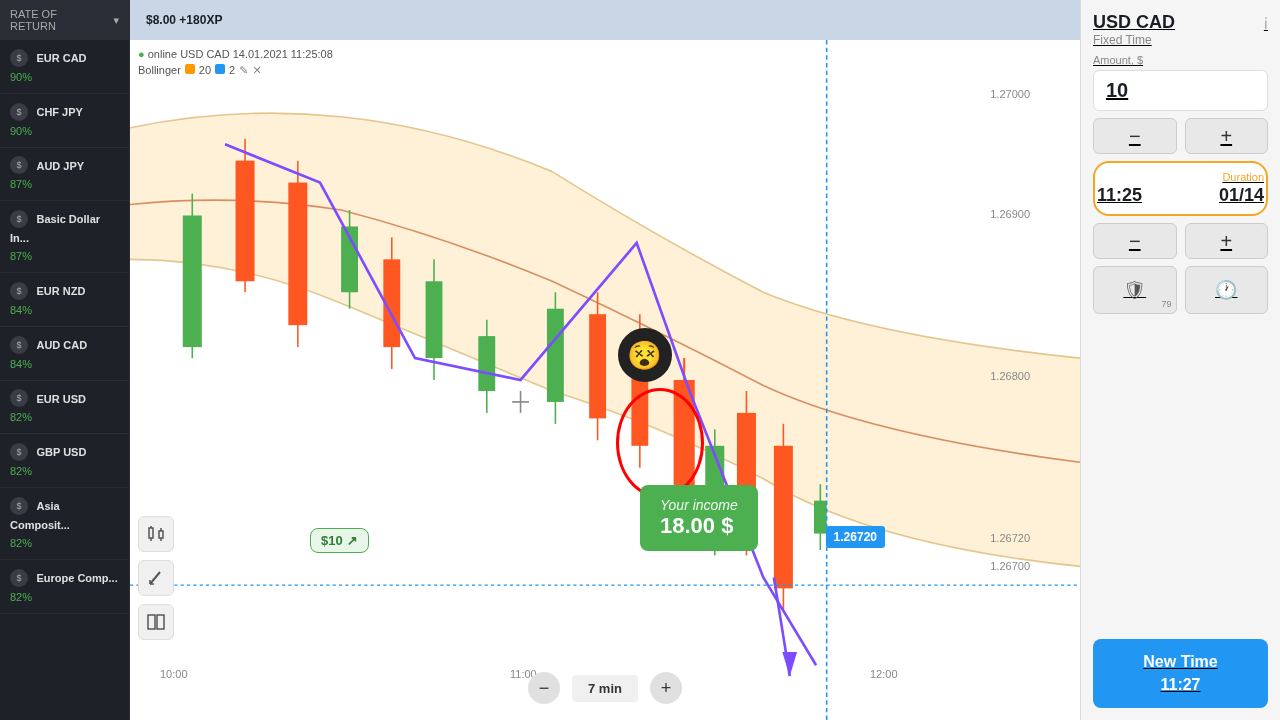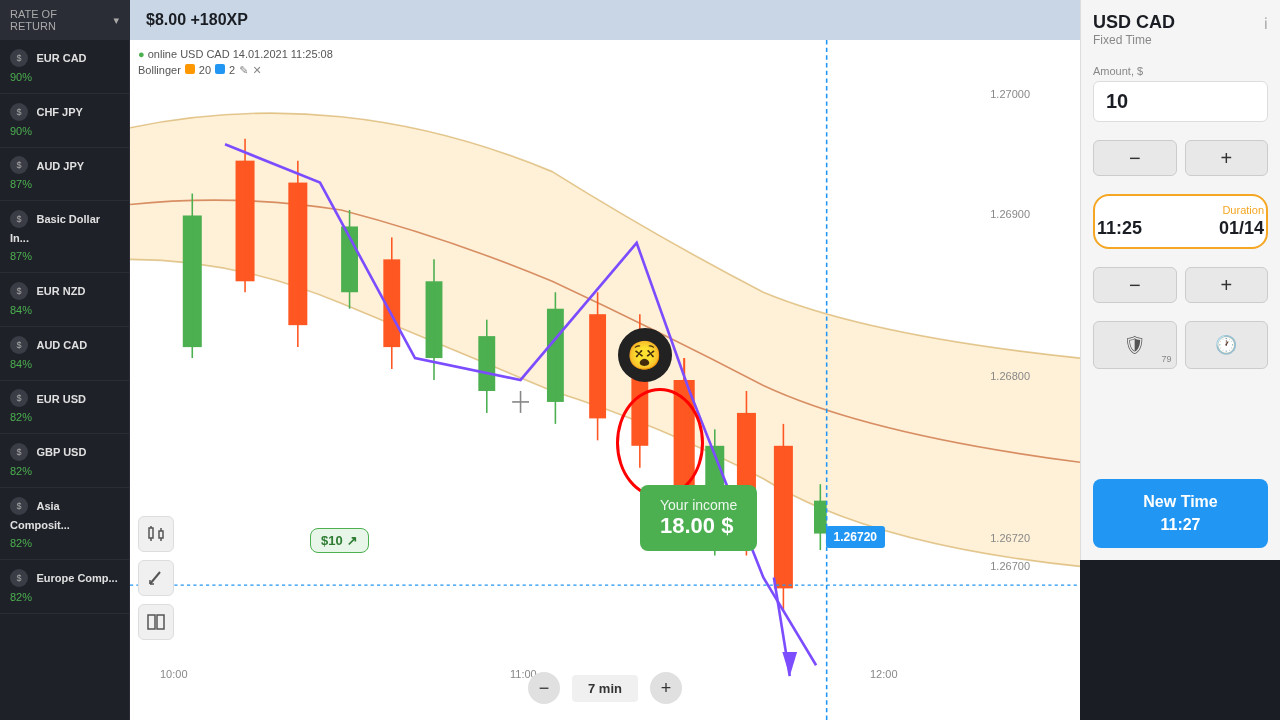--- a/index.html
+++ b/index.html
@@ -61,21 +61,21 @@
       background: #1a1d23;
     }
     .top-bar {
       background: #c8d6e5;
       height: 40px;
       display: flex;
       align-items: center;
       padding: 0 16px;
     }
     .top-bar-reward {
-      font-size: 16px;
+      font-size: 12px;
       font-weight: bold;
       color: #1a1d23;
     }
     .chart-container {
       flex: 1;
       position: relative;
       background: #fff;
       overflow: hidden;
     }
     .chart-info-bar {
@@ -180,20 +180,21 @@
       position: absolute;
       background: #4caf50;
       color: white;
       border-radius: 8px;
       padding: 12px 20px;
       z-index: 30;
     }
     .income-popup-title {
       font-size: 14px;
       opacity: 0.9;
+      font-style: italic;
     }
     .income-popup-value {
       font-size: 22px;
       font-weight: bold;
     }
 
     
     .trade-badge {
       position: absolute;
       background: #e8f5e9;
@@ -224,27 +225,28 @@
       bottom: 40px;
       font-size: 11px;
       color: #888;
       z-index: 5;
     }
 
     
     .right-panel {
       width: 200px;
       background: #f5f5f5;
-      height: 560px;
+      height: 720px;
       display: flex;
       flex-direction: column;
       padding: 12px;
-      gap: 18px;
+      gap: 7px;
       border-left: 1px solid #ddd;
       flex-shrink: 0;
+      text-decoration: underline;
     }
     .panel-title {
       font-size: 18px;
       font-weight: bold;
       color: #1a1d23;
     }
     .panel-subtitle {
       font-size: 12px;
       color: #888;
     }

